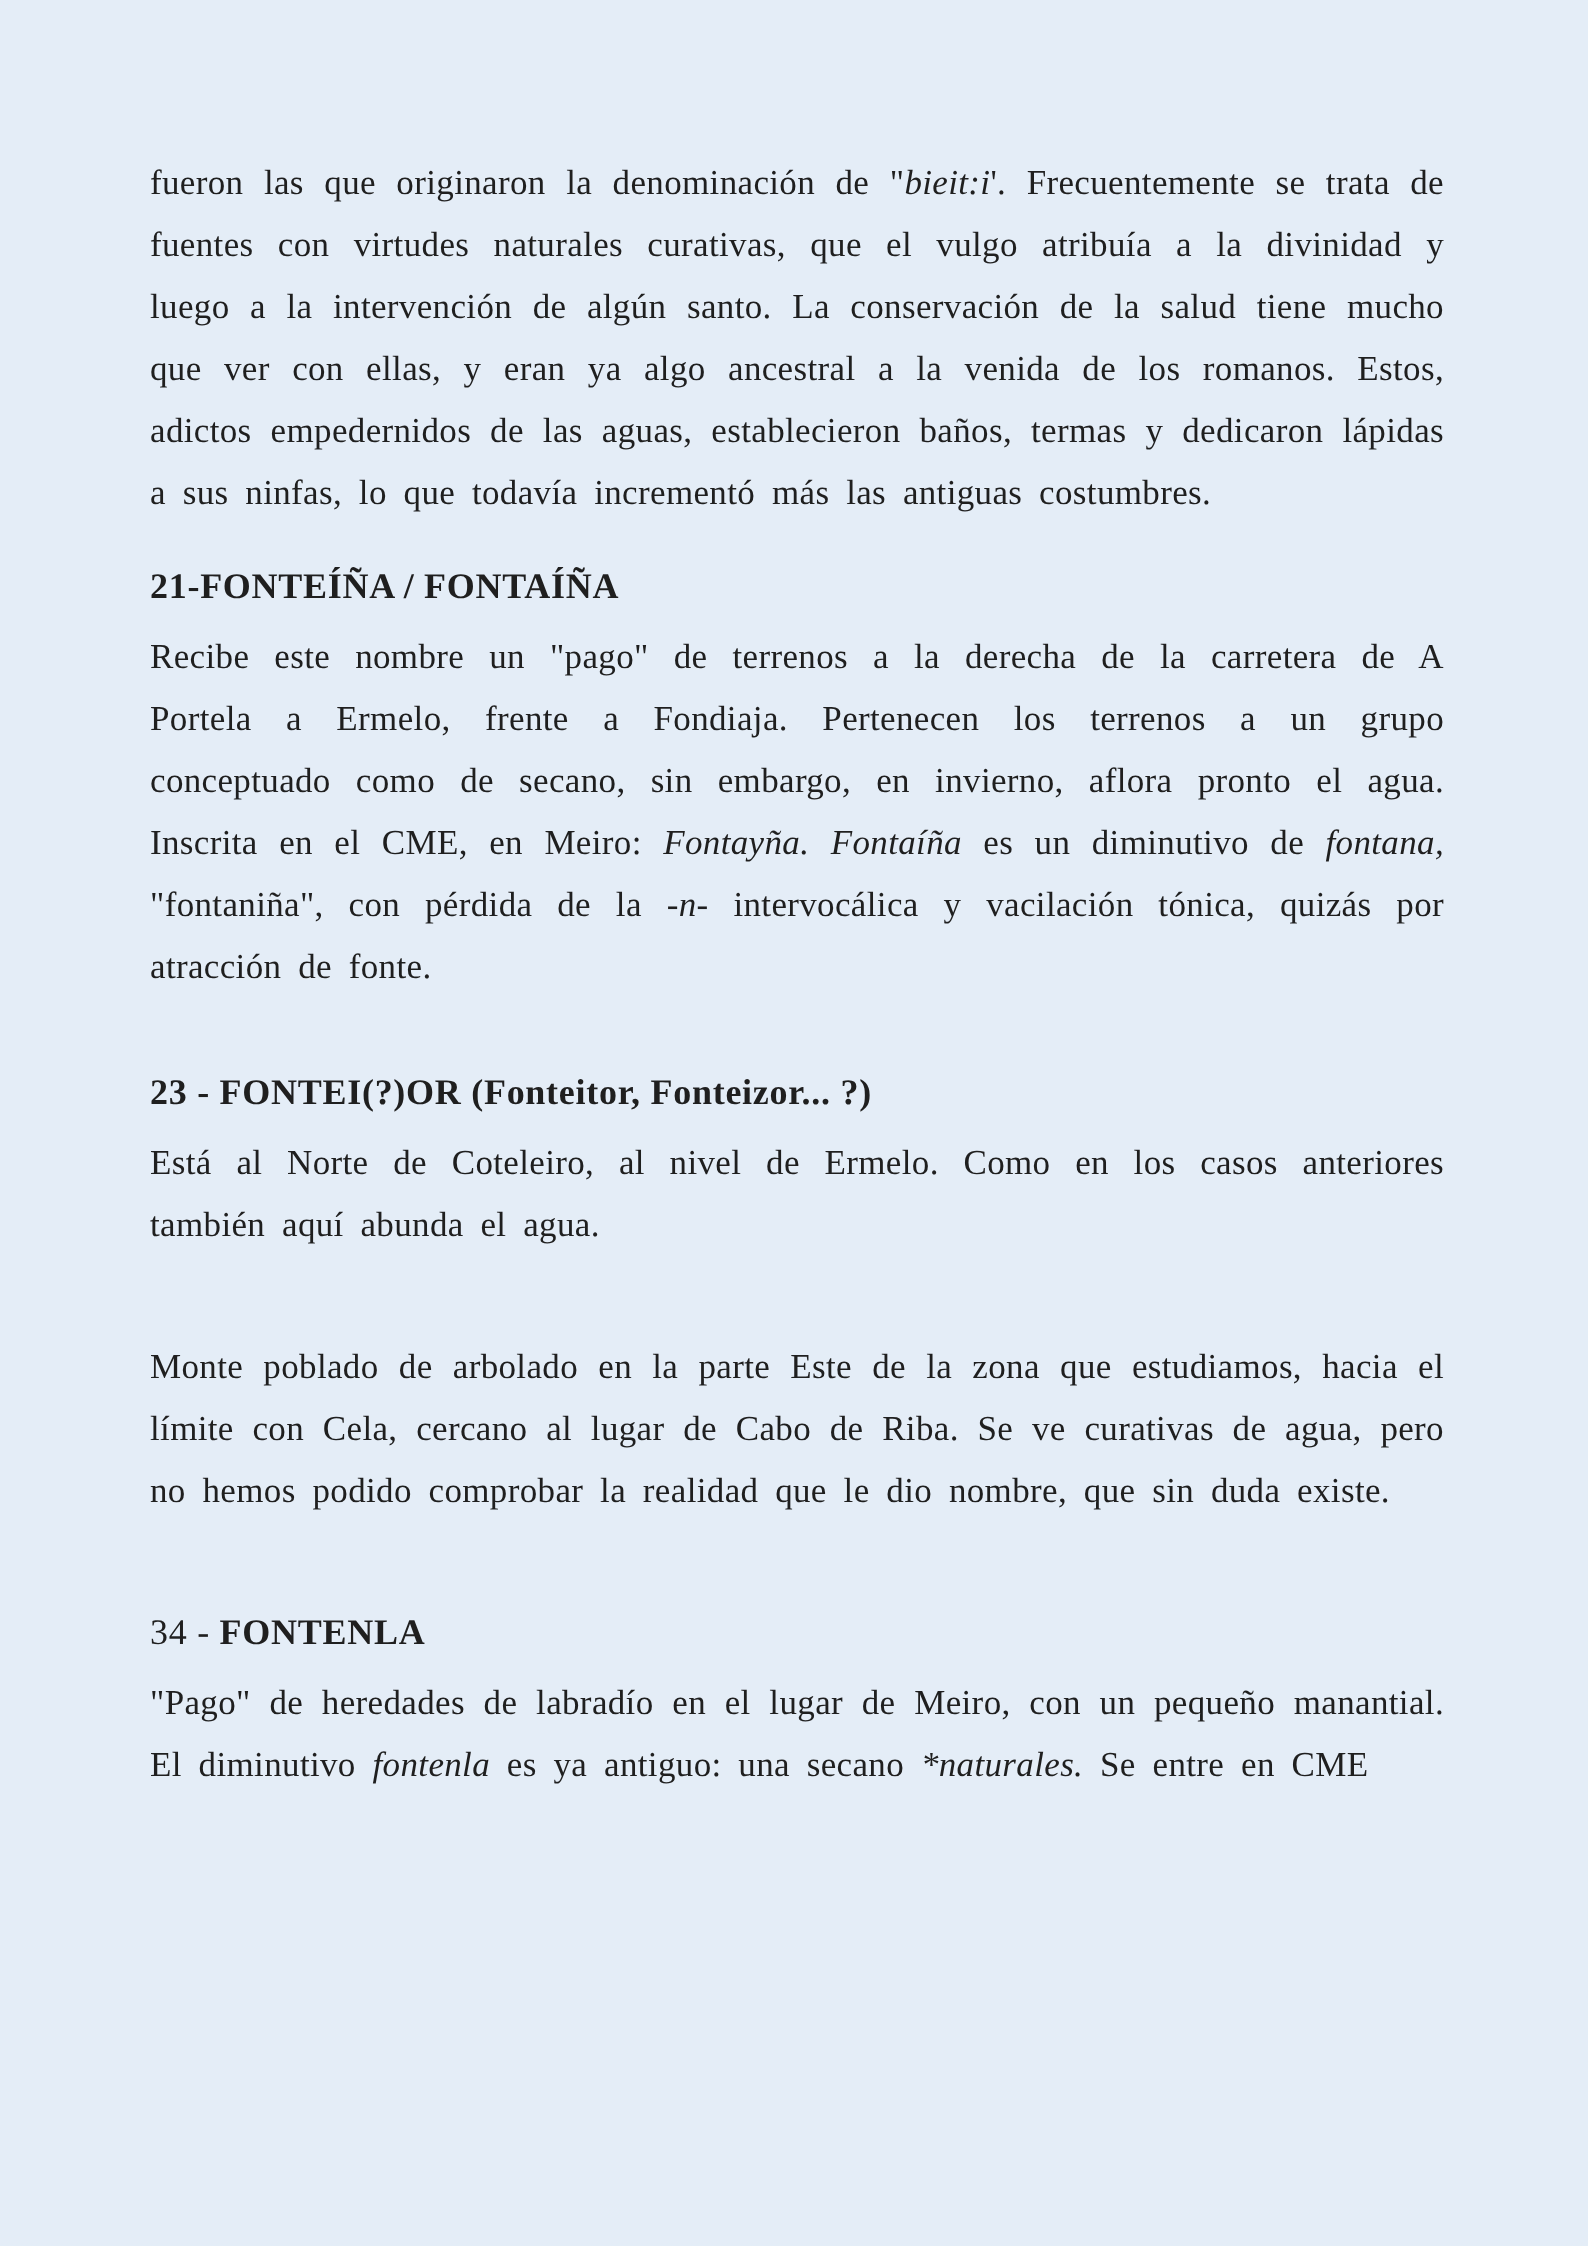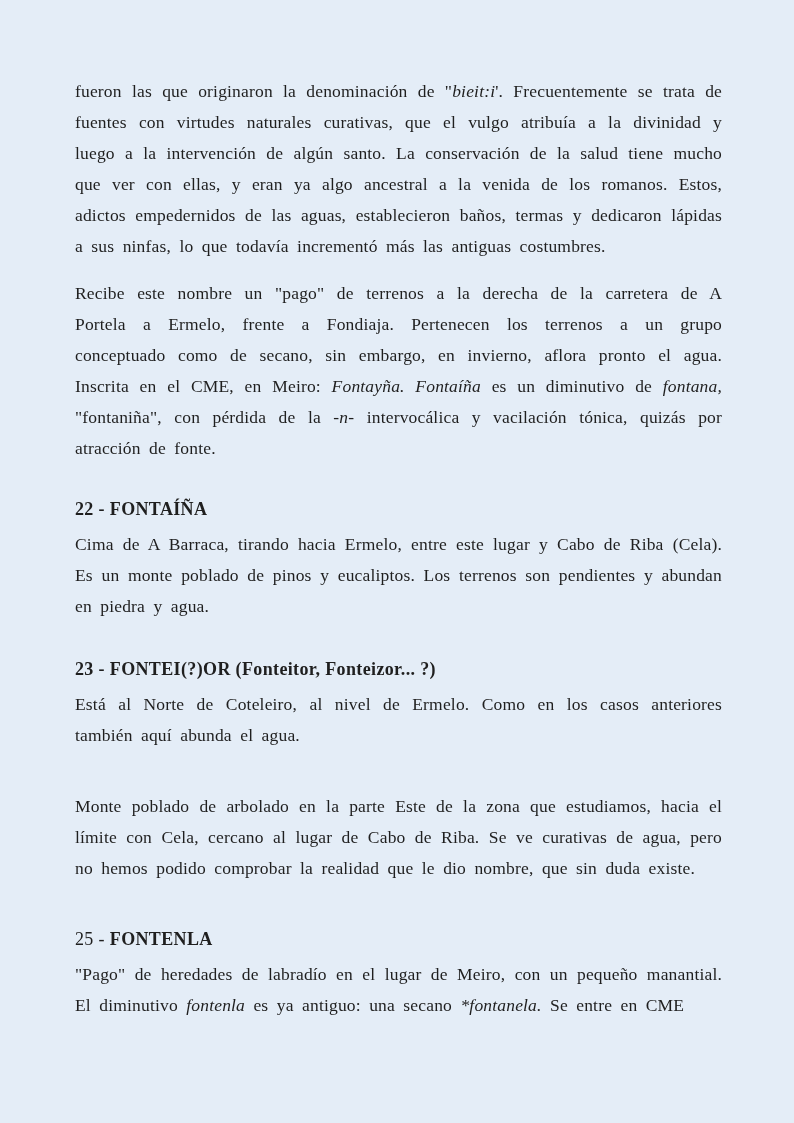--- a/index.html
+++ b/index.html
@@ -45,32 +45,29 @@
   .it { font-style: italic; }
 </style>
 </head>
 <body>
 
 <div class="page">
   <p class="para intro"><span>fueron las que originaron la denominación de "</span><span class="it">bieit:i</span><span>'. Frecuentemente se trata de fuentes con virtudes naturales curativas, que el vulgo atribuía a la divinidad y luego a la intervención de algún santo. La conservación de la salud tiene mucho que ver con ellas, y eran ya algo ancestral a la venida de los romanos. Estos, adictos empedernidos de las aguas, establecieron baños, termas y dedicaron lápidas a sus ninfas, lo que todavía incrementó más las antiguas costumbres.</span></p>
 
   <div>
       <section class="doc-section s0">
+        <h2 class="heading"><span class="b">21-FONTEÍÑA / FONTAÍÑA</span></h2>
         <p class="para"><span>Recibe este nombre un "pago" de terrenos a la derecha de la carretera de A Portela a Ermelo, frente a Fondiaja. Pertenecen los terrenos a un grupo conceptuado como de secano, sin embargo, en invierno, aflora pronto el agua. Inscrita en el CME, en Meiro: </span><span class="it">Fontayña. Fontaíña</span><span> es un diminutivo de </span><span class="it">fontana,</span><span> "fontaniña", con pérdida de la </span><span class="it">-n-</span><span> intervocálica y vacilación tónica, quizás por atracción de fonte.</span></p>
-      </section>
-      <section class="doc-section s1">
-        <h2 class="heading"><span class="b">22 - FONTAÍÑA</span></h2>
-        <p class="para"><span>Cima de A Barraca, tirando hacia Ermelo, entre este lugar y Cabo de Riba (Cela). Es un monte poblado de pinos y eucaliptos. Los terrenos son pendientes y abundan en piedra y agua.</span></p>
       </section>
       <section class="doc-section s2">
         <h2 class="heading"><span class="b">23 - FONTEI(?)OR (Fonteitor, Fonteizor... ?)</span></h2>
         <p class="para"><span>Está al Norte de Coteleiro, al nivel de Ermelo. Como en los casos anteriores también aquí abunda el agua.</span></p>
       </section>
       <section class="doc-section s3">
         <p class="para"><span>Monte poblado de arbolado en la parte Este de la zona que estudiamos, hacia el límite con Cela, cercano al lugar de Cabo de Riba. Se ve curativas de agua, pero no hemos podido comprobar la realidad que le dio nombre, que sin duda existe.</span></p>
       </section>
       <section class="doc-section s4">
-        <h2 class="heading"><span>25 - </span><span class="b">FONTENLA</span></h2>
-        <p class="para"><span>"Pago" de heredades de labradío en el lugar de Meiro, con un pequeño manantial. El diminutivo </span><span class="it">fontenla</span><span> es ya antiguo: una secano </span><span class="it">*fontanela.</span><span> Se entre en CME</span></p>
+        <h2 class="heading"><span>34 - </span><span class="b">FONTENLA</span></h2>
+        <p class="para"><span>"Pago" de heredades de labradío en el lugar de Meiro, con un pequeño manantial. El diminutivo </span><span class="it">fontenla</span><span> es ya antiguo: una secano </span><span class="it">*naturales.</span><span> Se entre en CME</span></p>
       </section>
     </div>
 
 </div>
 
 </body></html>

